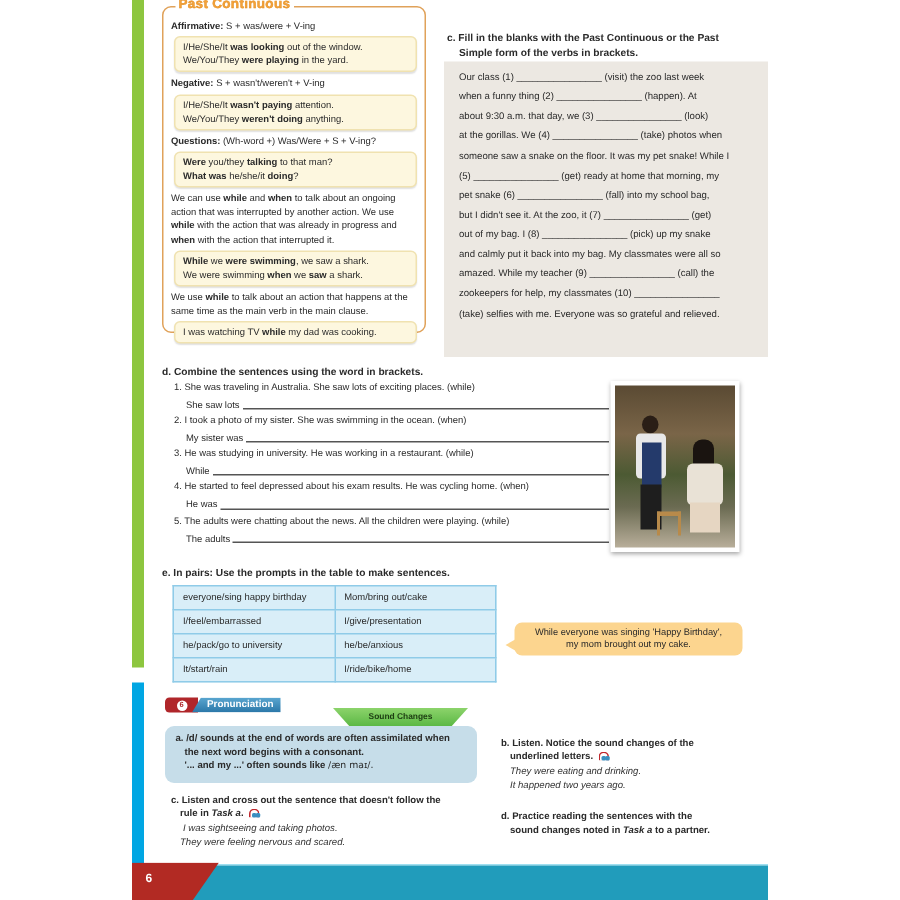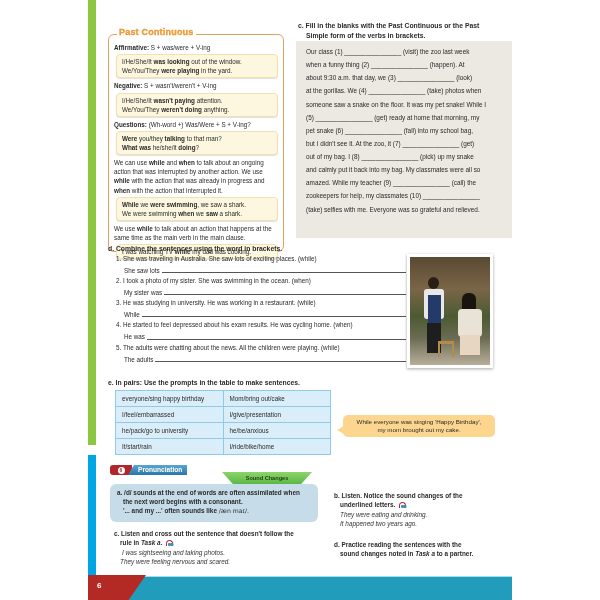--- a/index.html
+++ b/index.html
@@ -2,21 +2,21 @@
 <html><head>
 <meta charset="utf-8">
 <style>
   * { box-sizing: border-box; margin: 0; padding: 0; }
   html, body { width: 600px; height: 600px; background: #ffffff; overflow: hidden; }
   body { position: relative; font-family: "Liberation Sans", sans-serif; color: #2a2a2a; font-size: 6.4px; line-height: 1.45; }
   .green-bar { position: absolute; left: 88px; top: 0; width: 8px; height: 445px; background: #8dc63f; }
   .blue-bar { position: absolute; left: 88px; top: 455px; width: 8px; height: 122px; background: #00a6e3; }
 
   
-  .grammar { position: absolute; left: 108px; top: 34px; width: 176px; height: 218px; border: 1.5px solid #e0a25a; border-radius: 6px; background: #fff; padding: 4px 5px; }
+  .grammar { position: absolute; left: 108px; top: 4px; width: 176px; height: 218px; border: 1.5px solid #e0a25a; border-radius: 6px; background: #fff; padding: 4px 5px; }
   .grammar-title { position: absolute; left: 8px; top: -9px; background: #fff; padding: 0 2px; font-weight: bold; font-size: 9px; color: #f4a23a; font-family: "Liberation Sans", sans-serif; letter-spacing: 0.2px; -webkit-text-stroke: 0.3px #e08b1c; border-radius: 4px; }
   .g-rule { font-size: 6.3px; margin: 1px 0; }
   .g-rule b { font-weight: bold; }
   .g-example { background: #fdf7df; border: 1px solid #f0e2b0; border-radius: 4px; padding: 2px 5px; margin: 2px 0 3px 2px; font-size: 6.3px; box-shadow: 0 1px 1px rgba(0,0,0,0.12); }
   .g-text { font-size: 6.3px; margin: 1px 0; }
 
   
   .ex-c-title { position: absolute; left: 298px; top: 21px; width: 220px; font-weight: bold; font-size: 6.8px; line-height: 1.4; }
   .ex-c-box { position: absolute; left: 296px; top: 41px; width: 216px; height: 197px; background: #ece8e2; padding: 4px 10px; font-size: 6.4px; line-height: 2.05; }
   .ex-c-box div { white-space: nowrap; }

